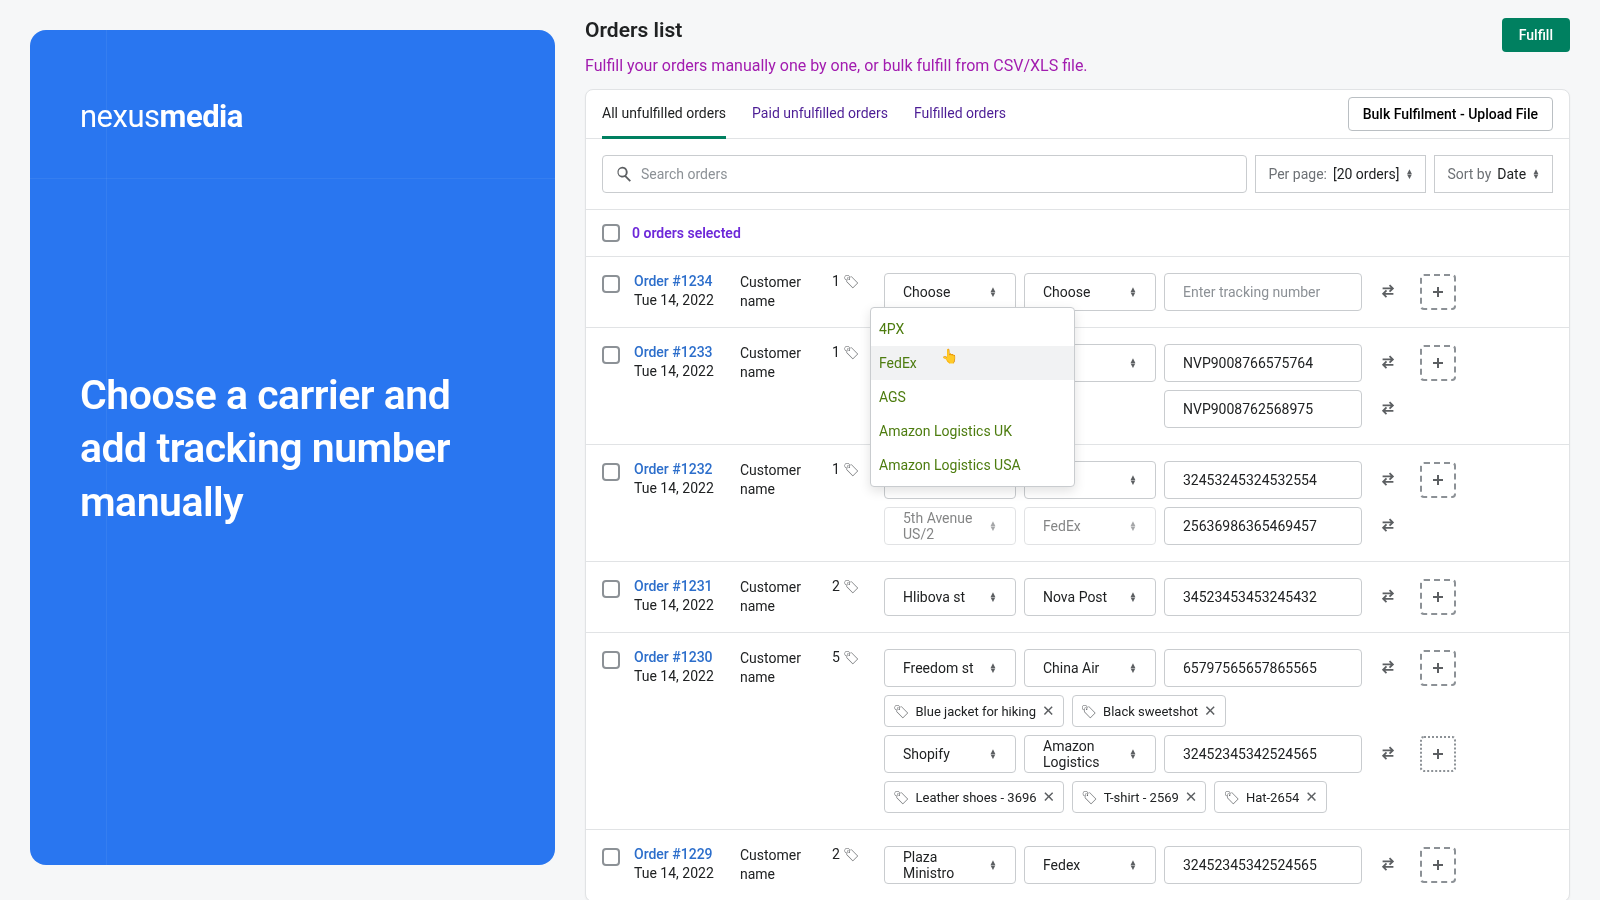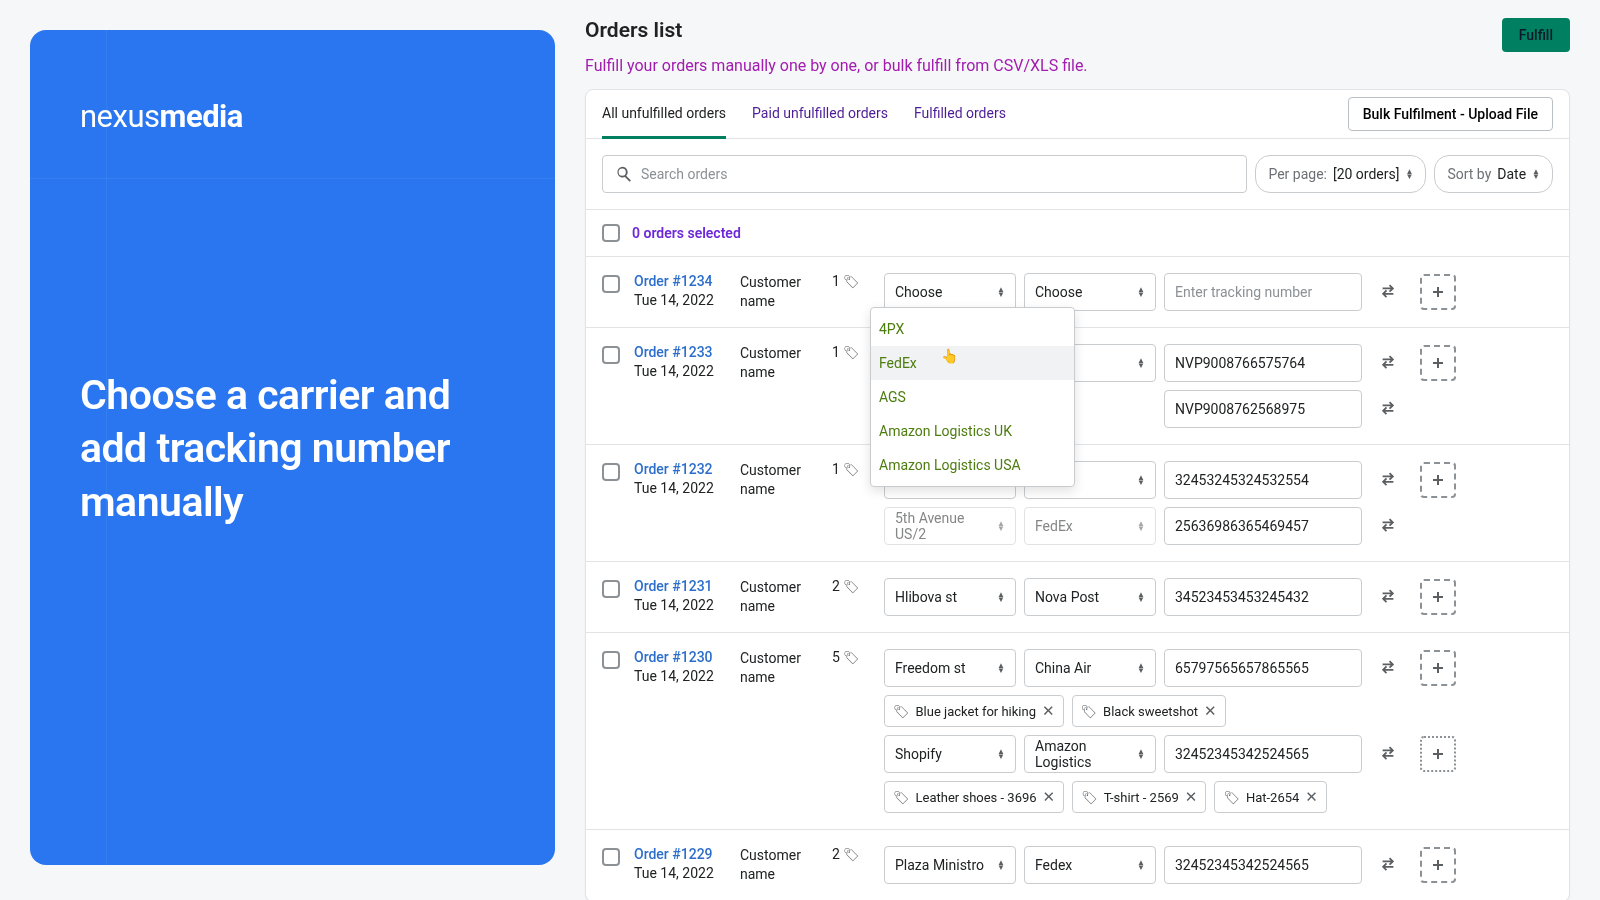--- a/index.html
+++ b/index.html
@@ -8,47 +8,47 @@
 .promo::before,.promo::after{content:"";position:absolute;background:rgba(255,255,255,.06)}
 .promo::before{width:1px;height:100%;top:0;left:76px}
 .promo::after{width:100%;height:1px;top:148px;left:0}
 .logo{font-size:31px;letter-spacing:-.5px}
 .logo b{font-weight:700}
 .headline{margin-top:234px;font-size:41px;font-weight:600;line-height:1.3;letter-spacing:-.5px}
 .app{flex:1;padding:18px 30px 0 18px;overflow:hidden}
 .app-top{display:flex;justify-content:space-between;align-items:flex-start;margin-bottom:14px}
 .title{font-size:21px;font-weight:600;color:#202223;margin-bottom:14px}
 .sub{font-size:16px;color:#a21caf}
-.fulfill-btn{background:#008060;color:#0f172a;border:none;padding:9px 17px;border-radius:4px;font-size:14px;font-weight:500;cursor:pointer}
+.fulfill-btn{background:#008060;color:#ffffff;border:none;padding:9px 17px;border-radius:4px;font-size:14px;font-weight:500;cursor:pointer}
 .card{background:#fff;border:1px solid #e1e3e5;border-radius:8px;box-shadow:0 1px 2px rgba(0,0,0,.05)}
 .tabs{display:flex;justify-content:space-between;align-items:center;padding:0 16px;border-bottom:1px solid #e1e3e5}
 .tablist{display:flex;gap:26px}
 .tab{padding:15px 0;font-size:14px;color:#4c1d95;cursor:pointer;border-bottom:3px solid transparent;margin-bottom:-1px}
 .tab.active{color:#202223;font-weight:400;border-bottom-color:#008060}
 .upload-btn{background:#fff;border:1px solid #babfc3;padding:8px 14px;border-radius:4px;font-size:14px;font-weight:500;cursor:pointer}
 .filters{display:flex;gap:8px;padding:16px;border-bottom:1px solid #e1e3e5}
 .search{flex:1;display:flex;align-items:center;border:1px solid #c9cccf;border-radius:4px;padding:0 12px;height:38px}
 .search svg{margin-right:8px;flex-shrink:0}
 .search input{border:none;outline:none;font-size:14px;flex:1;color:#ef4444}
 .search input::placeholder{color:#8c9196}
-.sel{display:flex;align-items:center;border:1px solid #c9cccf;border-radius:15px;padding:0 12px;height:38px;font-size:14px;color:#202223;cursor:pointer;gap:6px}
+.sel{display:flex;align-items:center;border:1px solid #c9cccf;border-radius:0;padding:0 12px;height:38px;font-size:14px;color:#202223;cursor:pointer;gap:6px}
 .sel .lbl{color:#6d7175}
 .selhead{padding:14px 16px;display:flex;align-items:center;gap:12px;font-size:14px;font-weight:600;color:#6d28d9;border-bottom:1px solid #e1e3e5}
 .chk{width:18px;height:18px;border:2px solid #8c9196;border-radius:4px;cursor:pointer;flex-shrink:0}
 .rows{overflow-y:auto}
 .row{display:flex;align-items:flex-start;padding:16px;border-bottom:1px solid #e1e3e5;gap:14px;font-size:14px;position:relative}
 .row .chk{margin-top:2px}
 .order{width:92px}
 .order a{color:#2c6ecb;text-decoration:none;font-weight:500}
 .order .date{color:#202223;margin-top:3px}
 .cust{width:78px;color:#202223;line-height:1.35}
 .qty{width:38px;display:flex;align-items:center;gap:3px;color:#202223}
 .lines{flex:1;display:flex;flex-direction:column;gap:8px}
 .line{display:flex;gap:8px;align-items:center}
-.field{height:38px;border:1px solid #c9cccf;border-radius:4px;background:#fff;display:flex;align-items:center;padding:0 10px;font-size:14px;color:#202223}
+.field{height:38px;border:1px solid #c9cccf;border-radius:4px;background:#fff;display:flex;align-items:center;padding:0 18px;font-size:14px;color:#202223}
 .field.drop{justify-content:space-between;cursor:pointer}
 .f-loc{width:132px}
 .f-car{width:132px}
 .f-trk{width:198px}
 .f-trk.ph{color:#8c9196}
 .iconbtn{width:36px;height:36px;display:flex;align-items:center;justify-content:center;cursor:pointer;color:#5c5f62}
 .dashbox{width:36px;height:36px;border:2px dashed #8c9196;border-radius:4px;display:flex;align-items:center;justify-content:center;cursor:pointer;color:#5c5f62;margin-left:6px}
 .chips{display:flex;gap:8px;flex-wrap:wrap}
 .chip{height:32px;border:1px solid #c9cccf;border-radius:4px;display:flex;align-items:center;padding:0 8px;font-size:13px;gap:6px;color:#202223}
 .chip .x{cursor:pointer;color:#5c5f62;font-size:15px}

